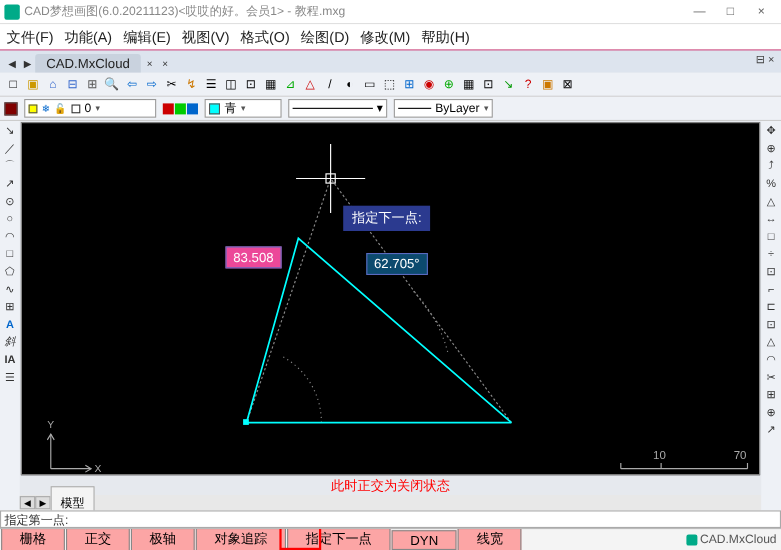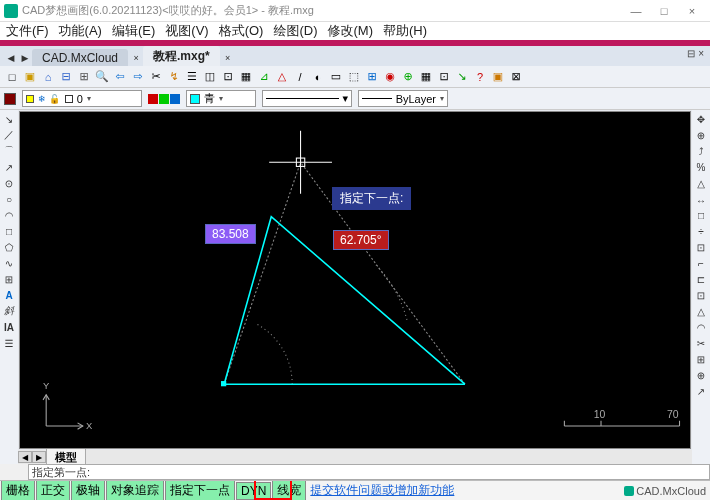--- a/index.html
+++ b/index.html
@@ -1,21 +1,21 @@
 <!DOCTYPE html>
 <html><head>
 <meta charset="utf-8">
 <style>
   * { box-sizing: border-box; margin: 0; padding: 0; font-family: "Microsoft YaHei", "SimSun", sans-serif; }
   body { width: 710px; height: 500px; background: #f0f0f0; font-size: 11px; overflow: hidden; display: flex; flex-direction: column; }
   .titlebar { height: 22px; background: #fff; display: flex; align-items: center; padding: 0 4px; border-bottom: 1px solid #ddd; }
   .titlebar .appicon { width: 14px; height: 14px; background: #0a8; border-radius: 2px; margin-right: 4px; }
   .titlebar .title { flex: 1; color: #888; font-size: 11px; }
   .titlebar .winbtn { width: 28px; height: 18px; display: flex; align-items: center; justify-content: center; color: #666; font-size: 11px; }
-  .menubar { height: 24px; background: #fff; display: flex; align-items: center; padding: 0 6px; gap: 10px; border-bottom: 6px solid #be185d; }
+  .menubar { height: 24px; background: #fff; display: flex; align-items: center; padding: 0 6px; gap: 10px; border-bottom: 1px solid #be185d; }
   .menubar .mitem { font-size: 13px; color: #222; }
   .tabbar { height: 20px; background: #dde4ee; display: flex; align-items: flex-end; padding: 0 4px; position: relative; }
   .tabbar .nav { width: 14px; height: 16px; font-size: 9px; color: #333; display: flex; align-items: center; justify-content: center; }
   .tabbar .tab { padding: 2px 10px 1px; font-size: 12px; color: #222; border-top-left-radius: 3px; border-top-right-radius: 3px; margin-right: 1px; }
   .tabbar .tab.inactive { background: #c9d2de; }
   .tabbar .tab.active { background: #e9edf3; font-weight: bold; }
   .tabbar .tabx { position: absolute; right: 6px; top: 2px; font-size: 10px; color: #444; }
   .toolbar { height: 22px; background: #eef1f6; border-bottom: 1px solid #ccc; display: flex; align-items: center; padding: 0 4px; gap: 2px; }
   .tbtn { width: 16px; height: 16px; display: flex; align-items: center; justify-content: center; font-size: 11px; }
   .propbar { height: 22px; background: #eef1f6; border-bottom: 1px solid #ccc; display: flex; align-items: center; padding: 0 4px; gap: 6px; }
@@ -23,33 +23,33 @@
   .dropdown { height: 17px; background: #fff; border: 1px solid #999; font-size: 11px; padding: 0 3px; display: flex; align-items: center; gap: 4px; }
   .dropdown .arrow { font-size: 8px; color: #555; }
   .linestyle { width: 90px; height: 17px; border: 1px solid #999; background:#fff; display:flex; align-items:center; padding:0 3px; gap:3px;}
   .linestyle .line { flex:1; border-top:1px solid #000; }
   .workarea { flex: 1; display: flex; background: #e6e9ee; min-height:0;}
   .lefttool, .righttool { width: 18px; background: #eef1f6; display: flex; flex-direction: column; align-items: center; padding: 2px 0; gap: 2px; }
   .sidetbtn { width: 14px; height: 14px; font-size: 10px; color: #333; display: flex; align-items: center; justify-content: center; }
   .canvaswrap { flex: 1; display: flex; flex-direction: column; }
   .canvas { flex: 1; background: #000; position: relative; border: 1px solid #888; margin: 1px; }
   .canvas svg { position: absolute; inset: 0; }
-  .measurebox { position: absolute; background: #b91c1c; color: #fff; font-size: 12px; padding: 2px 6px; border: 1px solid #5a6abf; }
-  .measurebox.sel { background: #8b5cf6; }
+  .measurebox { position: absolute; background: #0c4a6e; color: #fff; font-size: 12px; padding: 2px 6px; border: 1px solid #5a6abf; }
+  .measurebox.sel { background: #ec4899; }
   .promptbox { position: absolute; background: #2b3a8f; color: #fff; font-size: 12px; padding: 3px 8px; }
   .scroll-h { height: 14px; background: #e8e8e8; display: flex; align-items: center; }
   .scroll-h .arrow { width: 14px; height: 12px; background: #ddd; border:1px solid #aaa; font-size: 8px; display:flex;align-items:center;justify-content:center;}
   .modeltab { display: flex; align-items: center; gap: 0; }
-  .modeltab .mt { padding: 10px 8px; background: #f4f4f4; border: 1px solid #aaa; font-size: 11px; height:30px; display:flex;align-items:center;font-weight:bold;}
+  .modeltab .mt { padding: 10px 8px; background: #f4f4f4; border: 1px solid #aaa; font-size: 11px; height:30px; display:flex;align-items:center;}
   .redbox { position: absolute; border: 2px solid #f00; pointer-events: none; }
   .redtext { color: #f00; font-size: 12px; text-align: center; }
-  .cmdline { height: 16px; background: #fff; border: 1px solid #aaa; font-size: 11px; padding: 0 3px; display: flex; align-items: center; color: #333; margin-left: 28px; }
+  .cmdline { height: 16px; background: #fff; border: 1px solid #aaa; font-size: 11px; padding: 0 3px; display: flex; align-items: center; color: #333; }
   .statusbar { height: 20px; background: #f4f4f4; border-top: 1px solid #bbb; display: flex; align-items: center; font-size: 12px; position: relative; overflow:hidden;}
   .statusbar .coords { padding: 0 4px; color: #000; white-space: nowrap; }
-  .statusbar .sbtn { padding: 1px 4px; border: 1px solid #888; background: #86efac; margin-left: 1px; font-size: 12px; white-space:nowrap;}
+  .statusbar .sbtn { padding: 1px 16px; border: 1px solid #888; background: #fca5a5; margin-left: 1px; font-size: 12px; white-space:nowrap;}
   .statusbar .link { color: #1560d8; text-decoration: underline; margin-left: 4px; white-space:nowrap;}
   .statusbar .brand { margin-left: auto; padding: 0 4px; color: #555; font-size: 11px; display:flex;align-items:center;gap:2px;}
   .brandico { width:10px;height:10px;background:#0a8;border-radius:2px;}
 </style>
 </head>
 <body>
 
 <div class="titlebar">
   <div class="appicon"></div>
   <div class="title">CAD梦想画图(6.0.20211123)&lt;哎哎的好。会员1&gt; - 教程.mxg</div>
@@ -67,21 +67,20 @@
   <span class="mitem">绘图(D)</span>
   <span class="mitem">修改(M)</span>
   <span class="mitem">帮助(H)</span>
 </div>
 
 <div class="tabbar">
   <div class="nav">◀</div>
   <div class="nav">▶</div>
   <div class="tab inactive">CAD.MxCloud</div>
   <div class="nav">×</div>
-  <div class="tab active">教程.mxg*</div>
   <div class="nav">×</div>
   <div class="tabx">⊟ ×</div>
 </div>
 
 <div class="toolbar">
   <div class="tbtn">□</div>
   <div class="tbtn" style="color:#c90">▣</div>
   <div class="tbtn" style="color:#36c">⌂</div>
   <div class="tbtn" style="color:#36c">⊟</div>
   <div class="tbtn" style="color:#555">⊞</div>
@@ -193,23 +192,24 @@
           <line x1="520" y1="300" x2="630" y2="300"></line>
           <line x1="520" y1="300" x2="520" y2="295"></line>
           <line x1="555" y1="300" x2="555" y2="295"></line>
           <line x1="630" y1="300" x2="630" y2="295"></line>
         </g>
         <text x="548" y="292" fill="#aaa" font-size="10">10</text>
         <text x="618" y="292" fill="#aaa" font-size="10">70</text>
       </svg>
       <div class="measurebox sel" style="left:185px;top:112px">83.508</div>
       <div class="measurebox" style="left:313px;top:118px">62.705°</div>
-      <div class="promptbox" style="left:312px;top:75px">指定下一点:</div>
+      <div class="promptbox" style="left:292px;top:75px">指定下一点:</div>
     </div>
 
+    <div class="redtext">此时正交为关闭状态</div>
 
     <div class="scroll-h">
       <div class="modeltab">
         <div class="arrow" style="width:14px;height:12px;background:#ddd;border:1px solid #aaa;font-size:8px;display:flex;align-items:center;justify-content:center">◀</div>
         <div class="arrow" style="width:14px;height:12px;background:#ddd;border:1px solid #aaa;font-size:8px;display:flex;align-items:center;justify-content:center">▶</div>
         <div class="mt">模型</div>
       </div>
       <div style="flex:1"></div>
     </div>
   </div>
@@ -241,20 +241,19 @@
 </div>
 
 <div class="statusbar">
   <span class="sbtn">栅格</span>
   <span class="sbtn">正交</span>
   <span class="sbtn">极轴</span>
   <span class="sbtn">对象追踪</span>
   <span class="sbtn">指定下一点</span>
   <span class="sbtn">DYN</span>
   <span class="sbtn">线宽</span>
-  <span class="link">提交软件问题或增加新功能</span>
   <span class="brand">
     <span class="brandico"></span>
     <span>CAD.MxCloud</span>
   </span>
 
   <div class="redbox" style="left:254px; top:-19px; width:38px; height:38px"></div>
 </div>
 
 </body></html>

